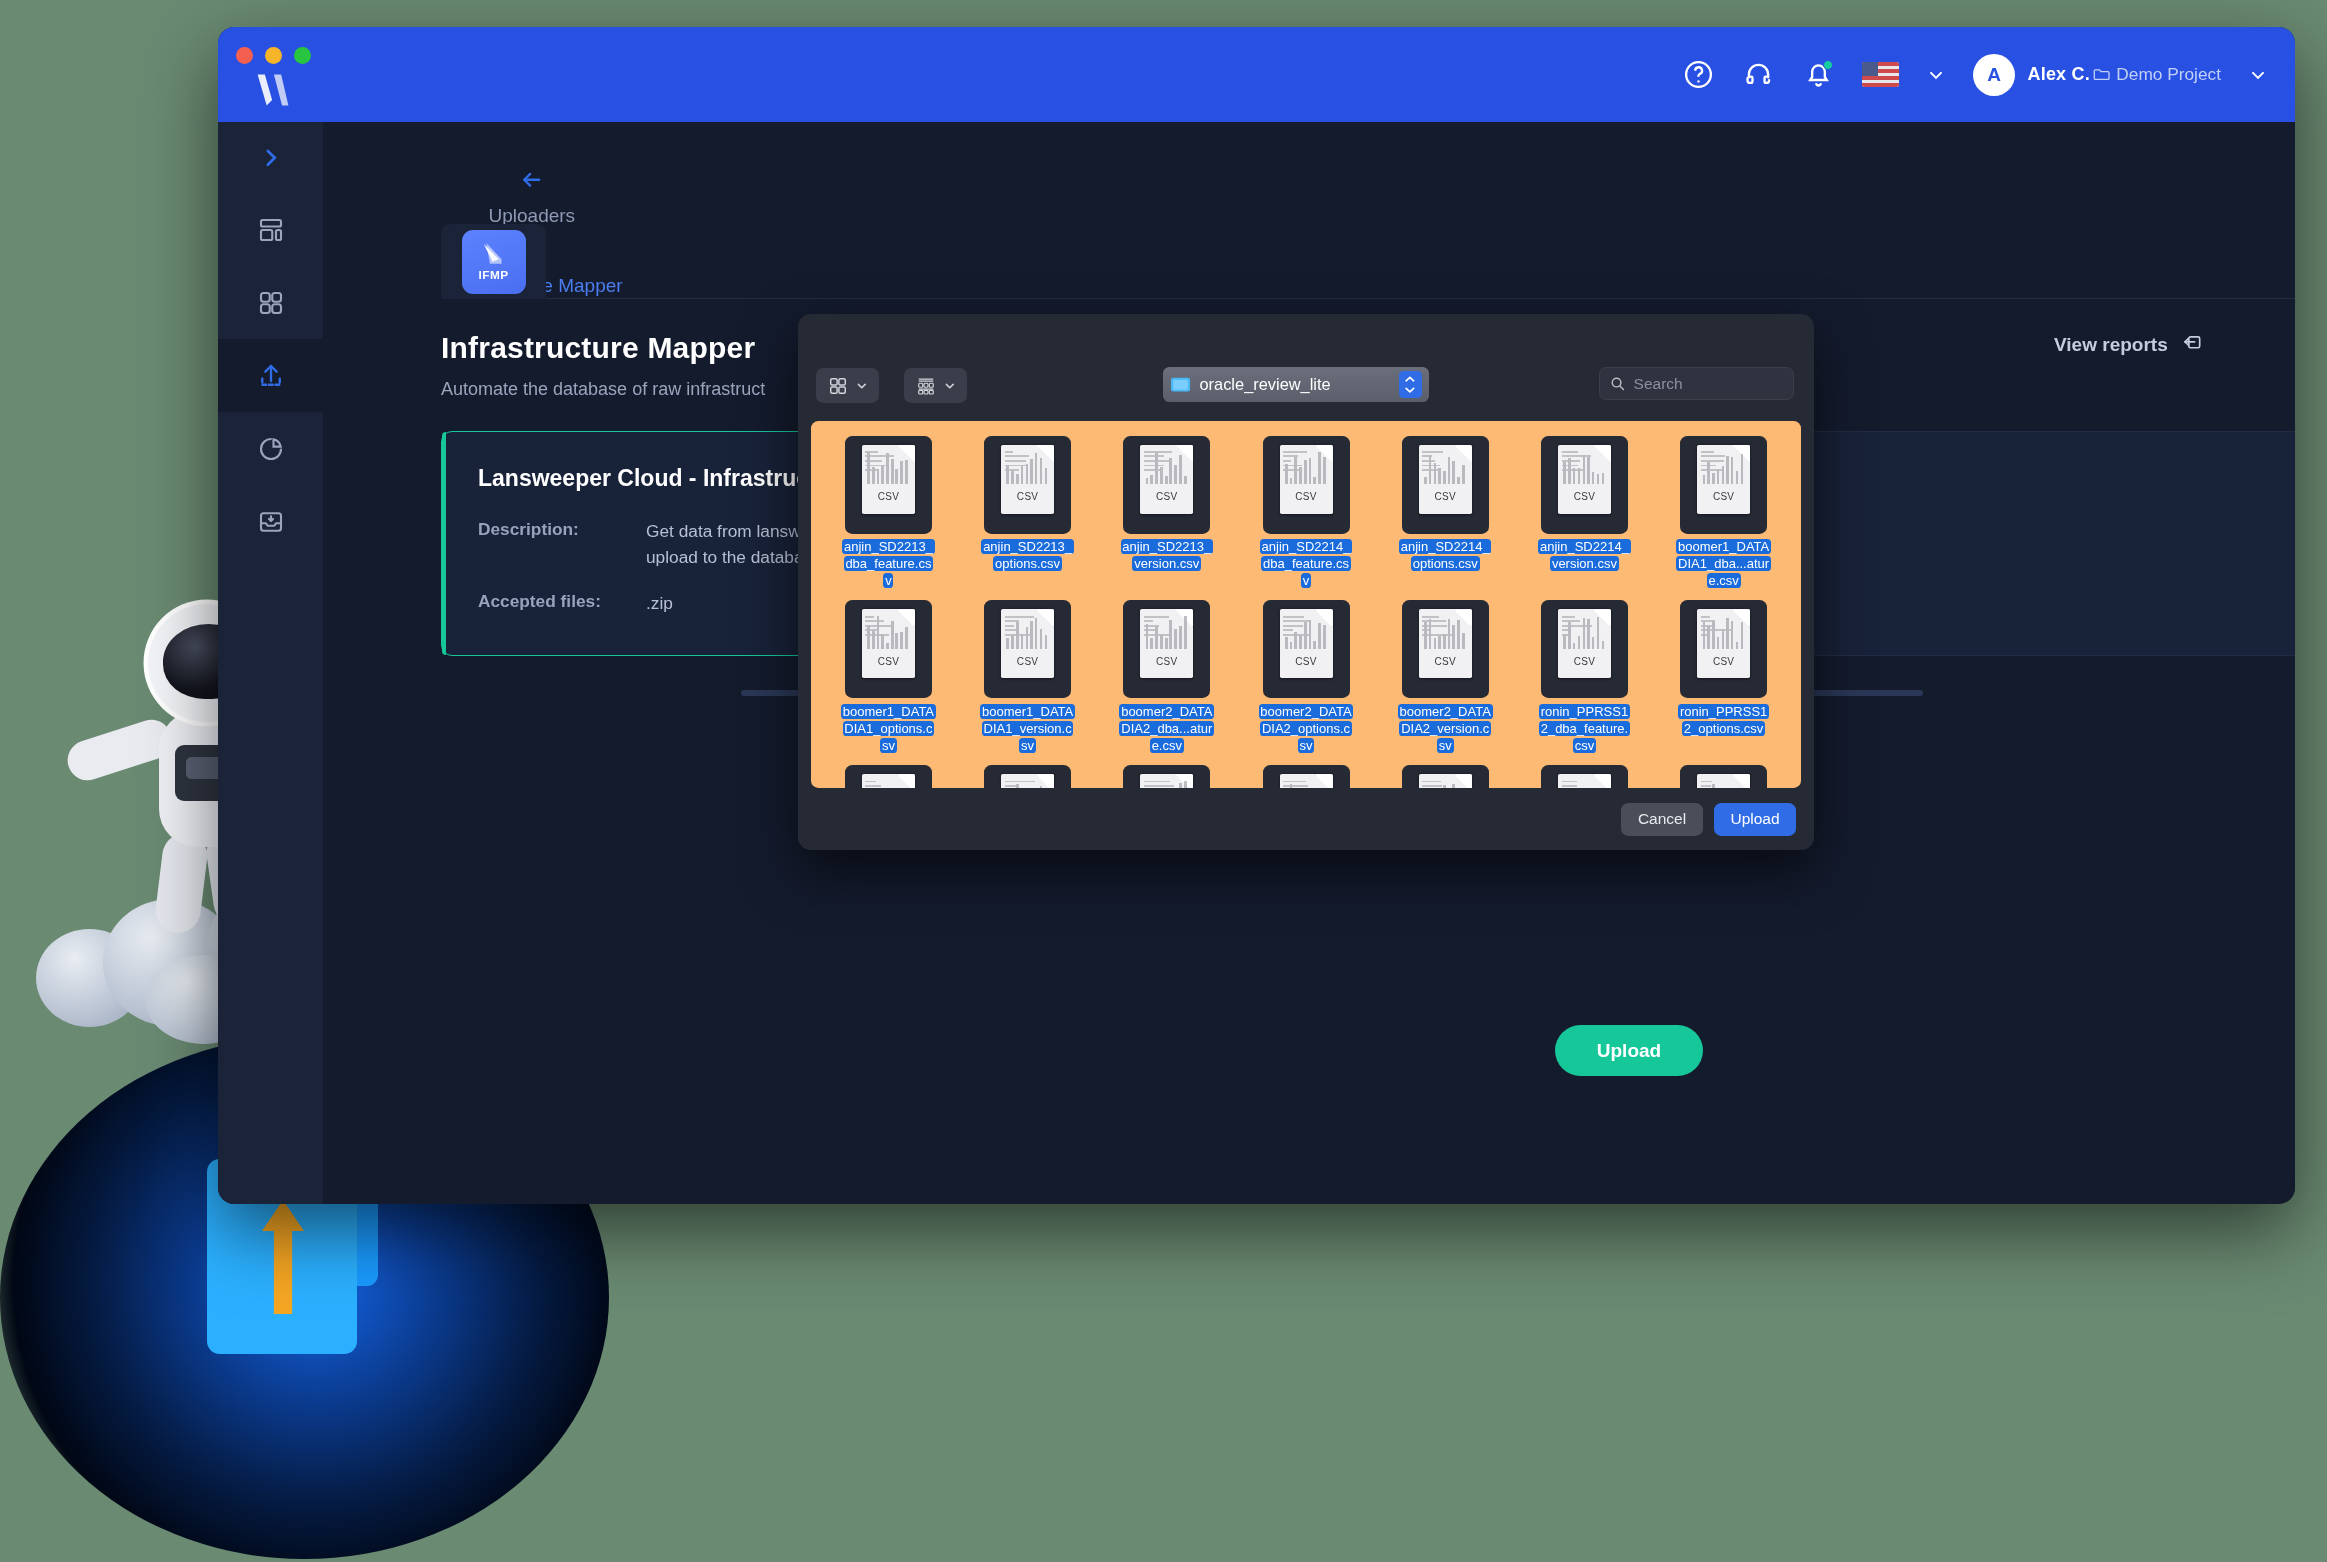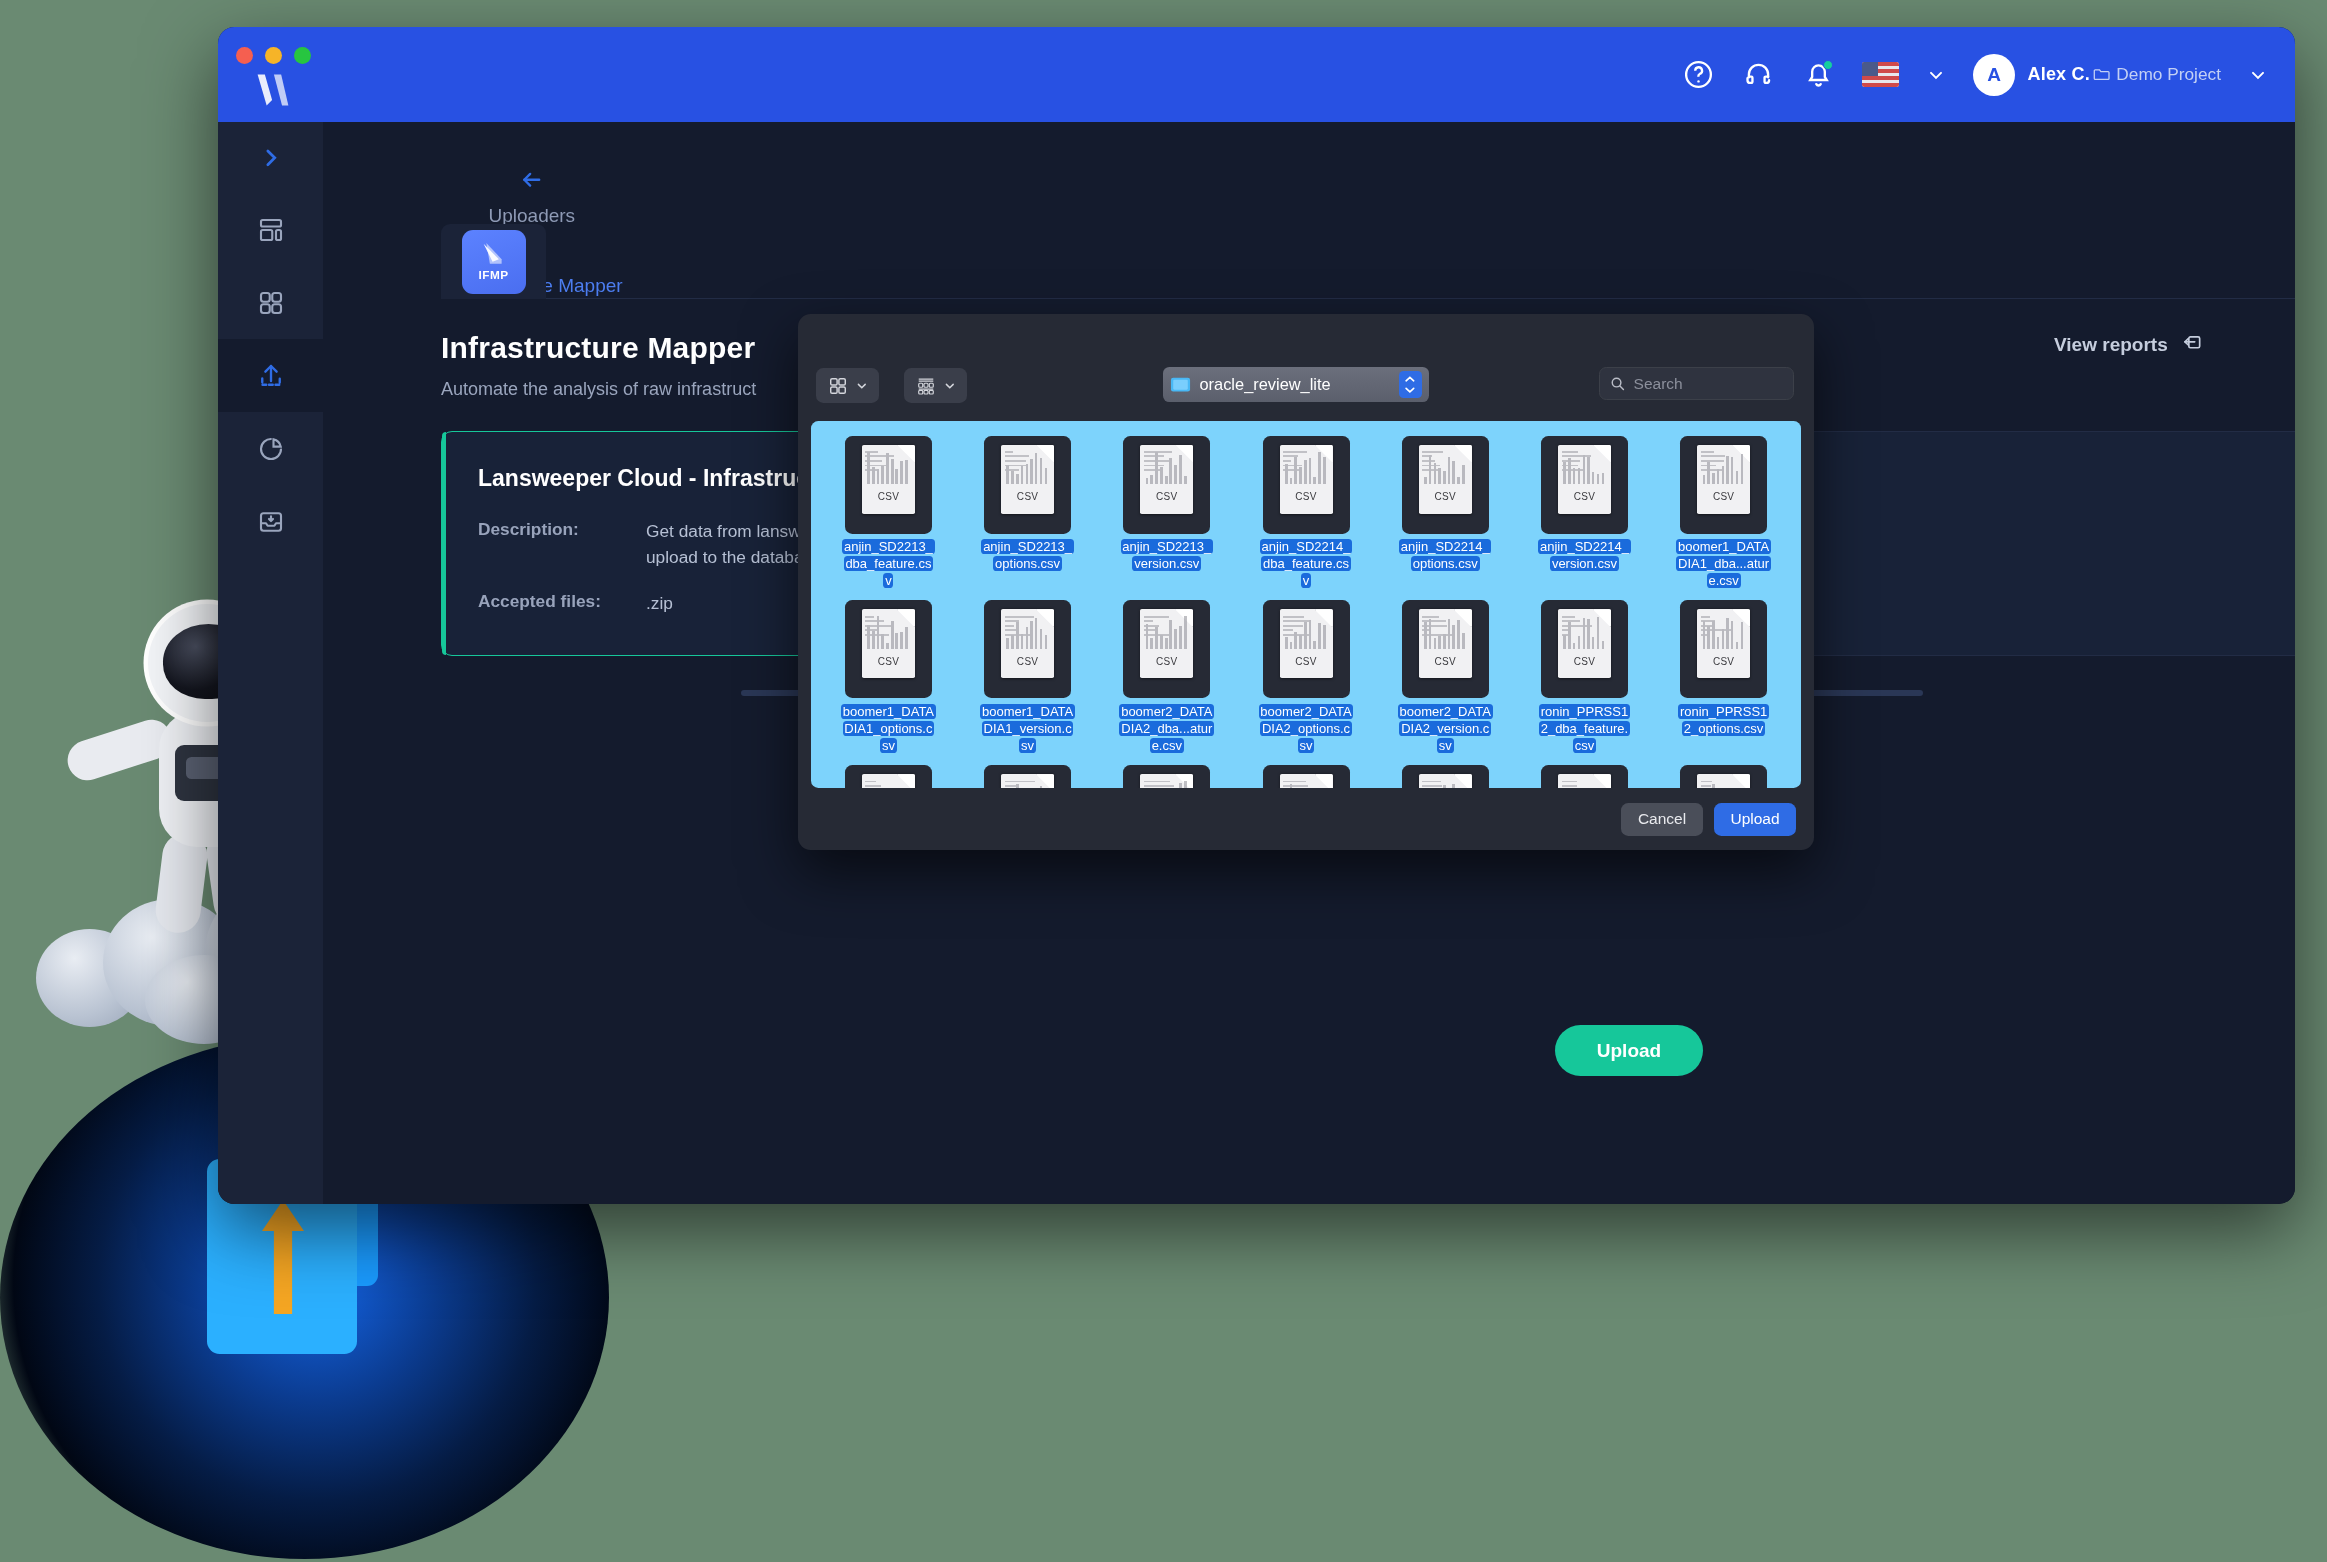--- a/index.html
+++ b/index.html
@@ -222,21 +222,21 @@
   #fd-search svg { width: 17.3px; height: 17.3px; flex: none; }
   #fd-search input {
     background: transparent; border: none; outline: none;
     color: #d6d8de; font-size: 15.5px; font-family: "Liberation Sans", sans-serif;
     width: 100%;
   }
   #fd-search input::placeholder { color: #8c909c; }
 
   #fd-body {
     position: absolute; left: 12.7px; top: 107px; right: 12.7px; bottom: 62px;
-    background: #7dd3fc; border-radius: 7.3px; overflow: hidden;
+    background: #fdba74; border-radius: 7.3px; overflow: hidden;
     padding: 11px 9px 0 9px;
   }
   #fd-grid {
     display: grid; grid-template-columns: repeat(7, 1fr);
     column-gap: 1.8px; row-gap: 7.3px;
   }
   .fitem {
     display: flex; flex-direction: column; align-items: center;
     cursor: pointer; padding-top: 3.6px;
   }
@@ -529,21 +529,21 @@
           <svg class="glyph" viewBox="0 0 30 28">
             <path d="M4 3 L21 20 L14 23 Z" fill="#ffffff" opacity=".92"></path>
             <path d="M7 2 L24 20 L24 25 L11 25 Z" fill="#ffffff" opacity=".55"></path>
           </svg>
           <span class="lbl">IFMP</span>
         </div>
       </div>
     </div>
 
     <div id="page-title">Infrastructure Mapper</div>
-    <div id="page-sub">Automate the analysis of raw infrastruct</div>
+    <div id="page-sub">Automate the database of raw infrastruct</div>
 
     <div id="view-reports">
       <span>View reports</span>
       <svg viewBox="0 0 24 24" fill="none" stroke="#c5cddd" stroke-width="1.7" stroke-linecap="round" stroke-linejoin="round">
         <rect x="9" y="4" width="11" height="11" rx="1.6"></rect>
         <path d="M15 9H5"></path>
           <path d="M8.4 5.8 5 9l3.4 3.2"></path>
       </svg>
     </div>
 

